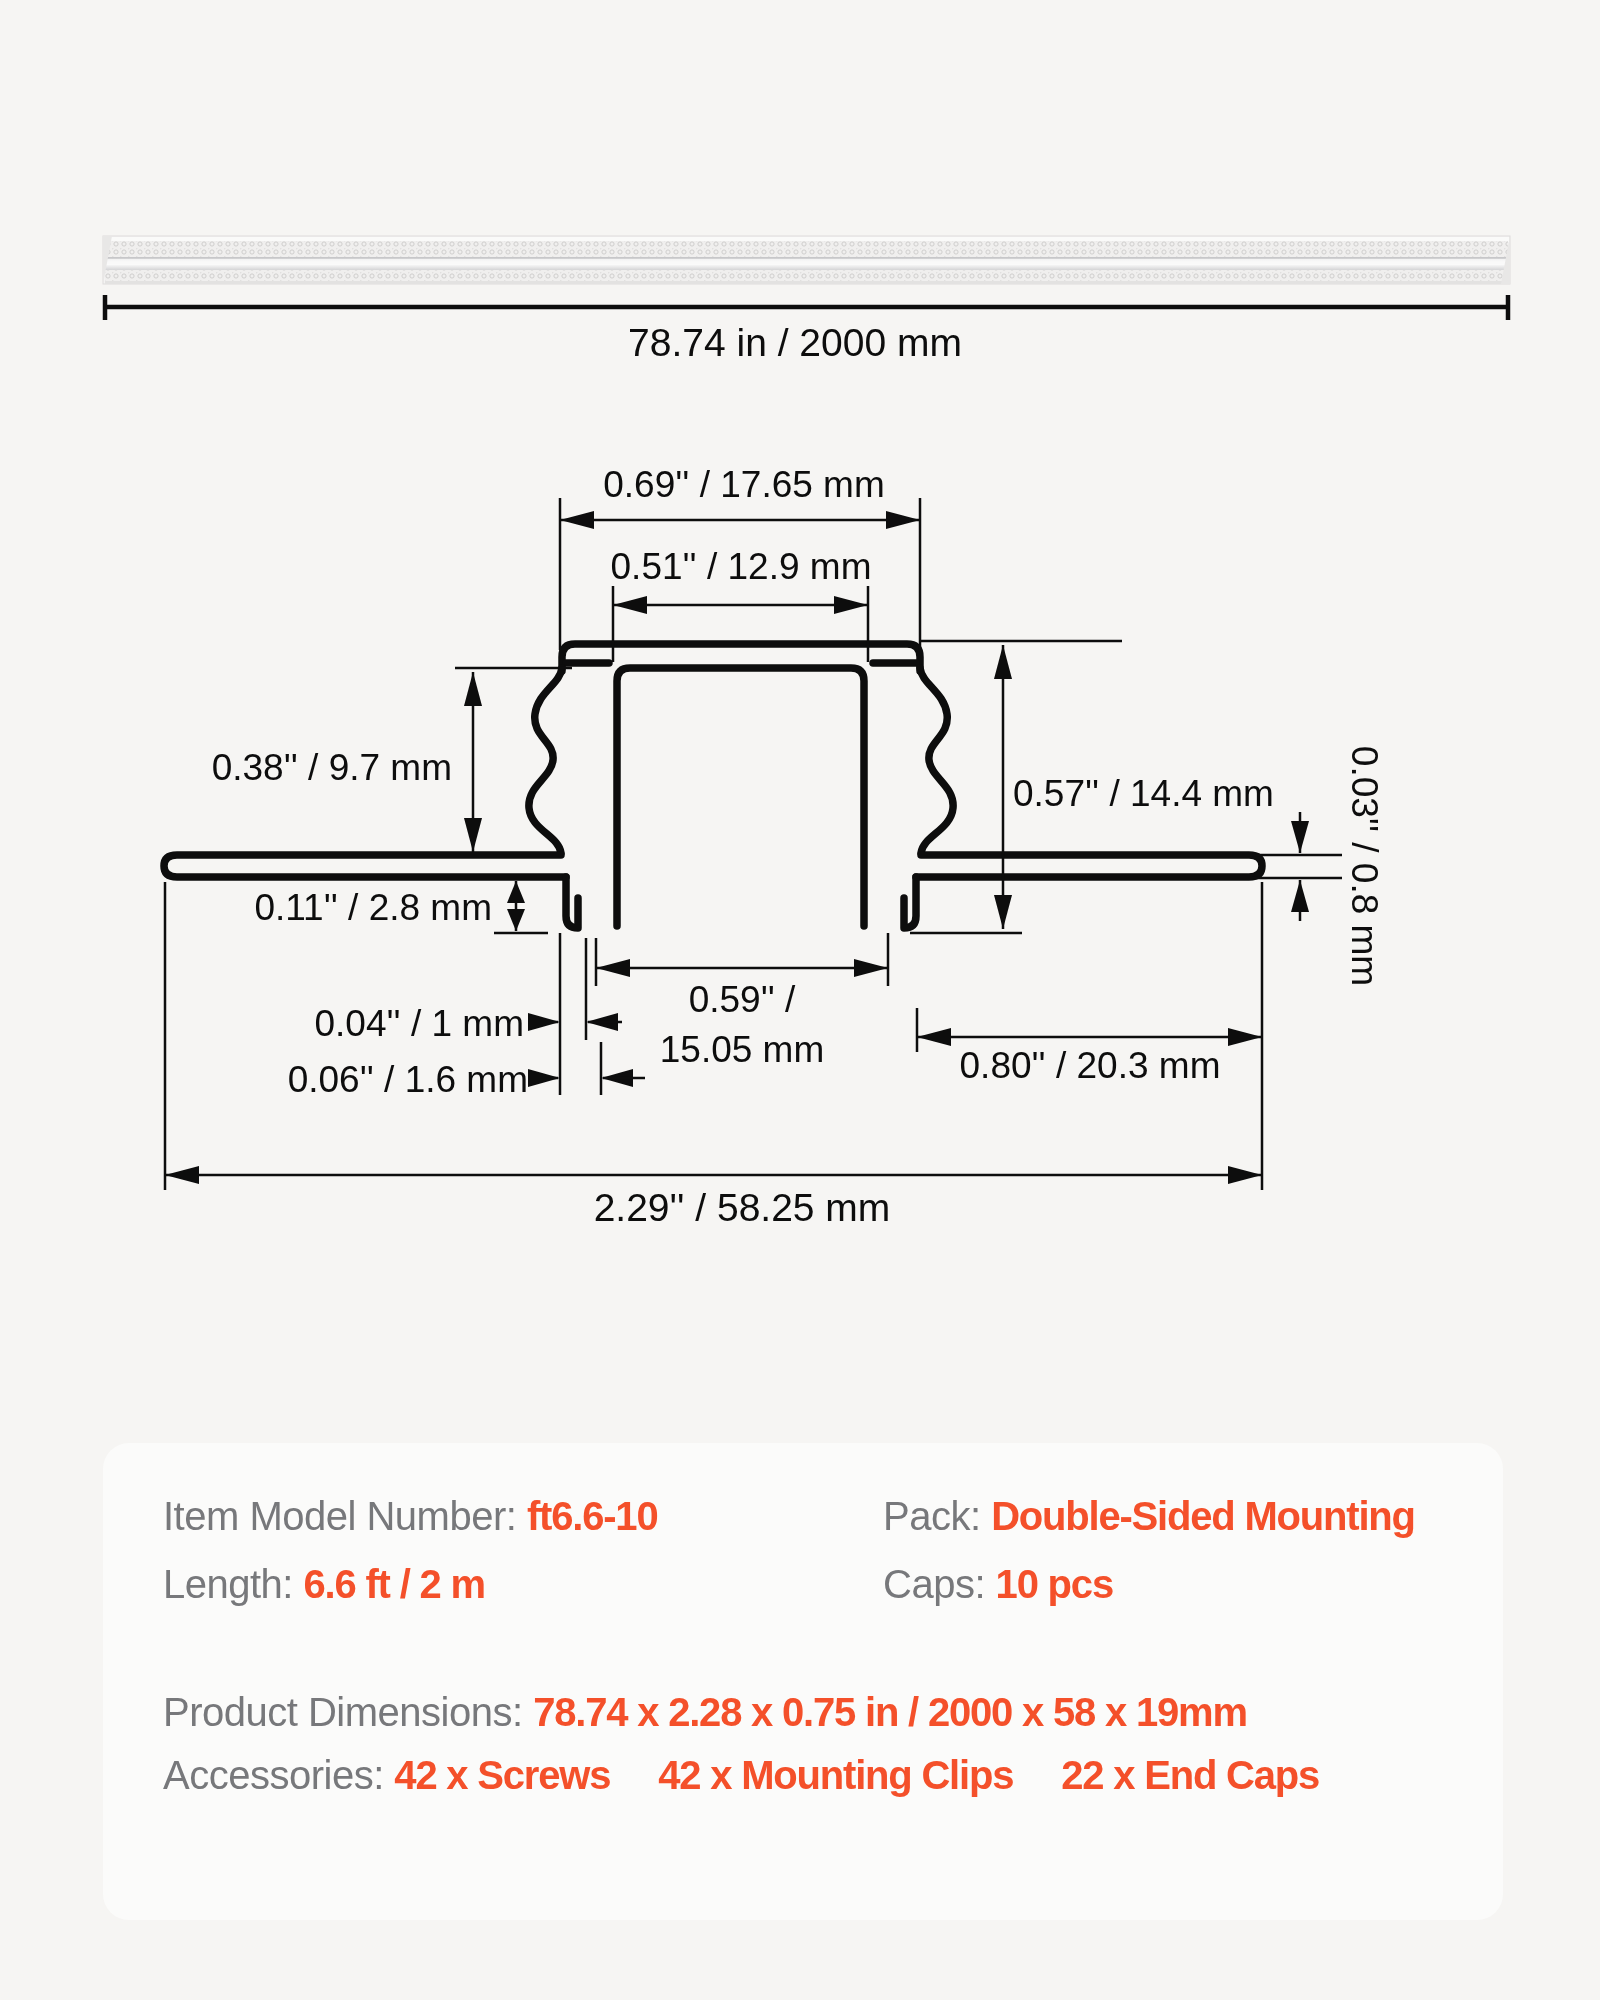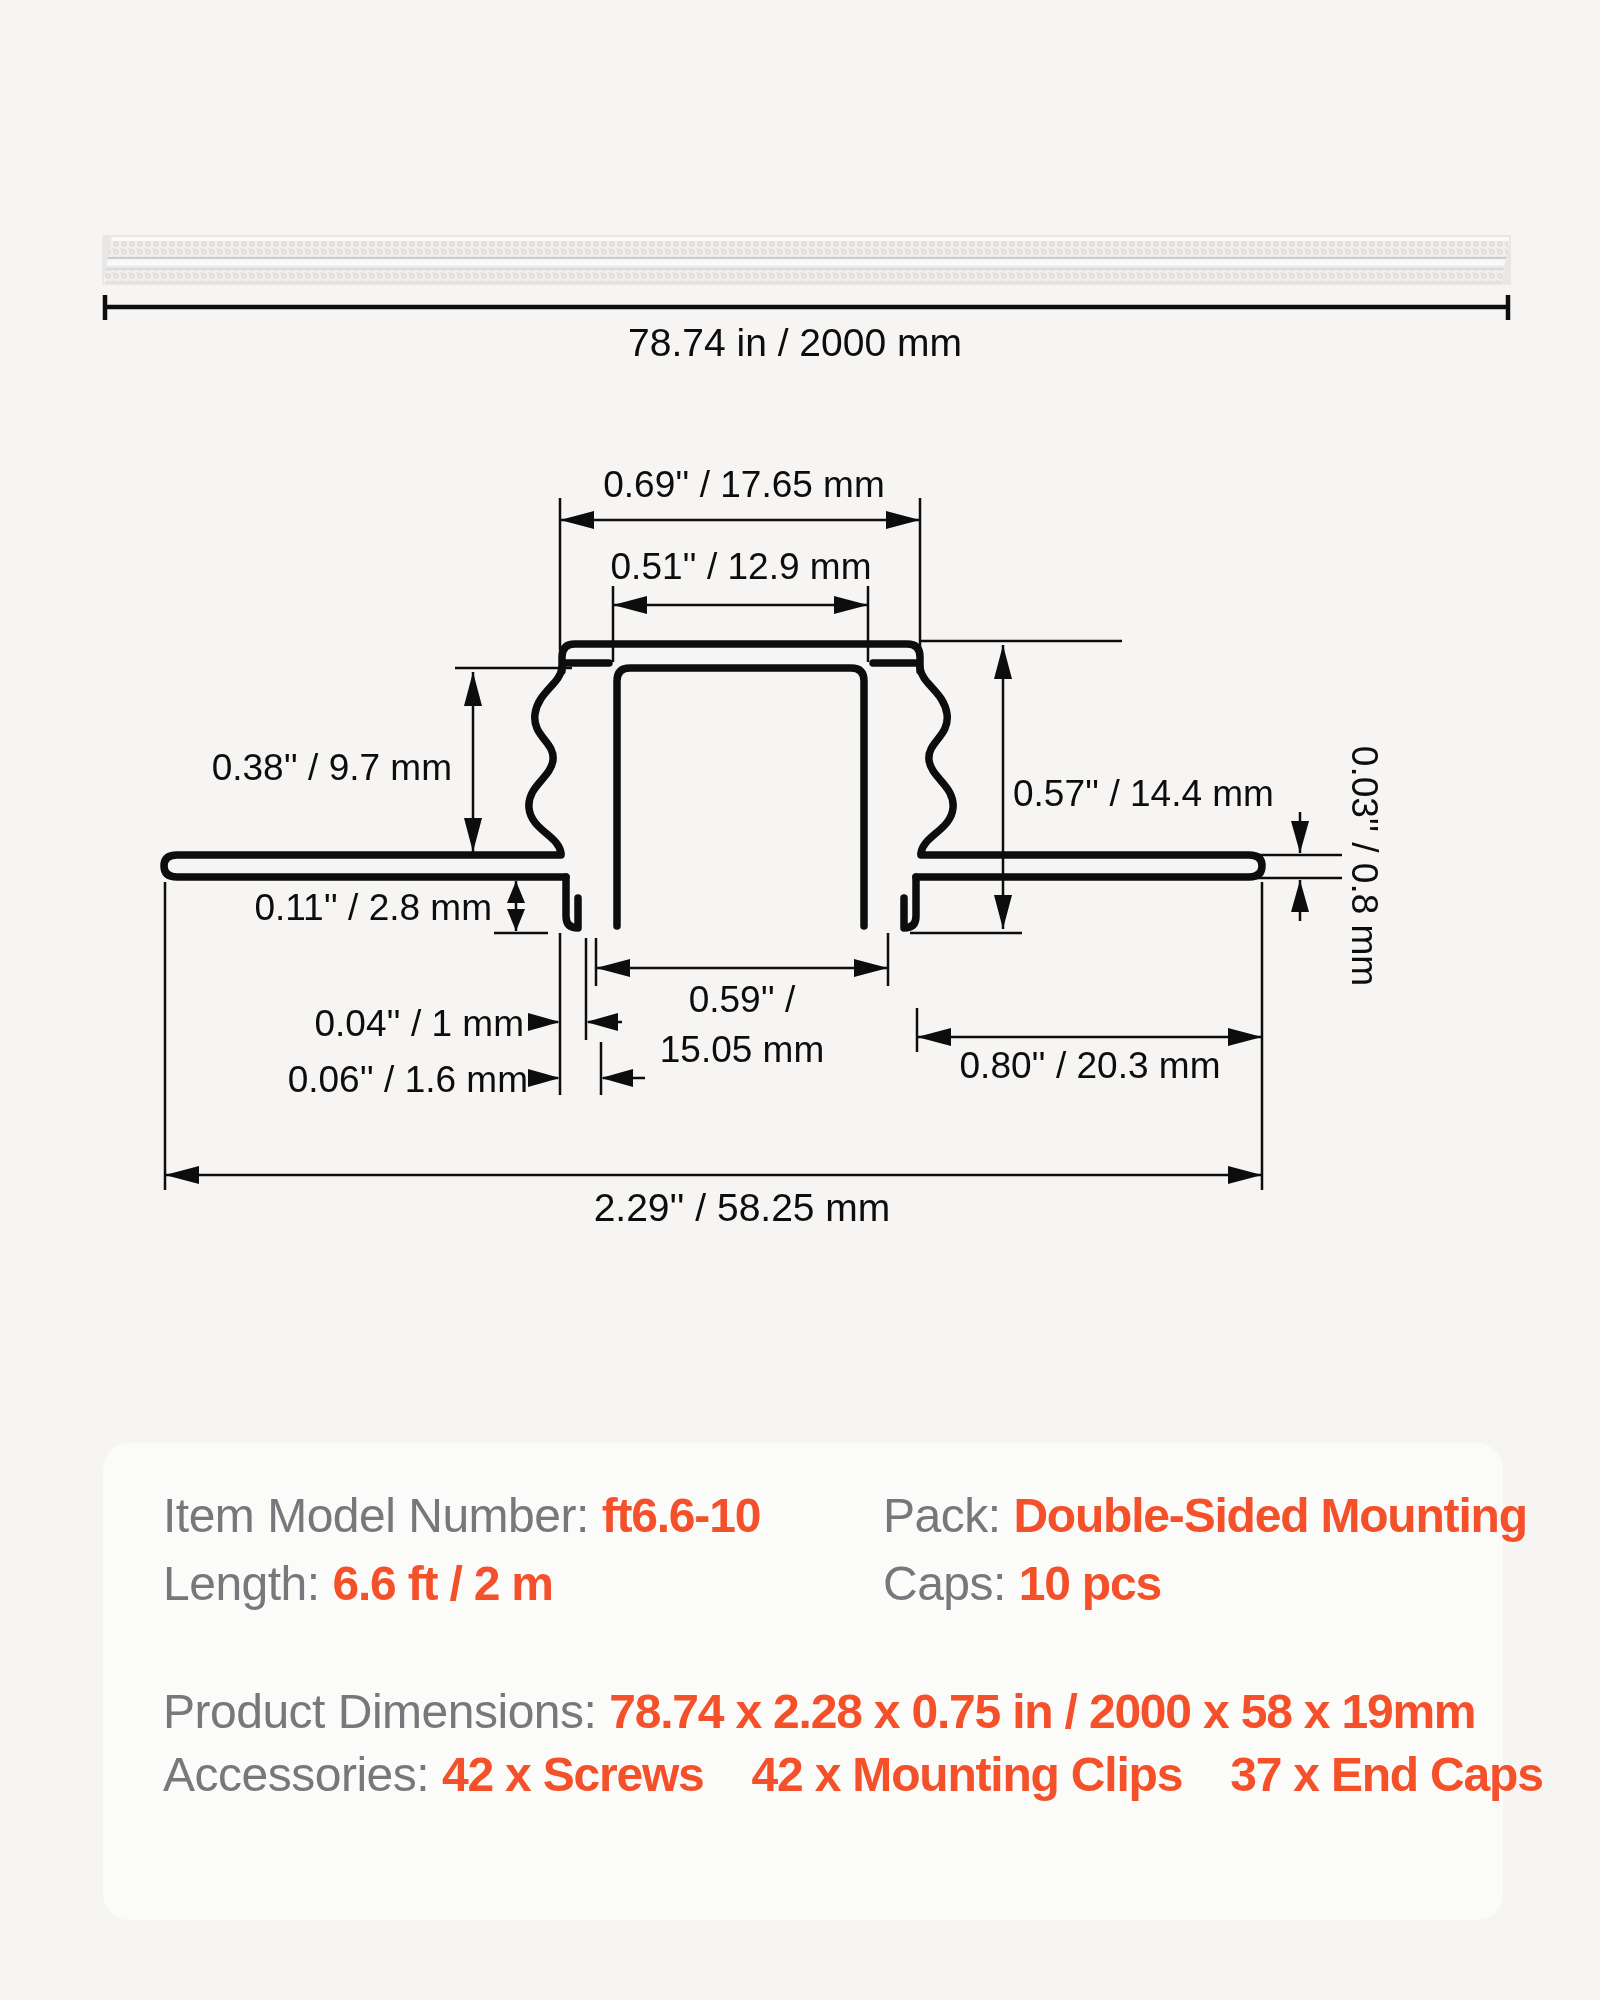--- a/index.html
+++ b/index.html
@@ -25,21 +25,21 @@
   
   .spec-card{
     position:absolute;
     left:103px;top:1443px;
     width:1400px;height:477px;
     background:#fbfbfa;
     border-radius:26px;
   }
   .spec-row{
     position:absolute;
-    font-size:48px;
+    font-size:40px;
     line-height:48px;
     white-space:nowrap;
   }
   .spec-label{
     color:var(--label-gray);
     letter-spacing:-0.5px;
   }
   .spec-value{
     color:var(--accent);
     font-weight:bold;
@@ -198,15 +198,15 @@
   <div class="spec-row col-right r1">
     <span class="spec-label">Pack: </span><span class="spec-value">Double-Sided Mounting</span>
   </div>
   <div class="spec-row col-right r2">
     <span class="spec-label">Caps: </span><span class="spec-value">10 pcs</span>
   </div>
   <div class="spec-row col-left r4">
     <span class="spec-label">Product Dimensions: </span><span class="spec-value">78.74 x 2.28 x 0.75 in / 2000 x 58 x 19mm</span>
   </div>
   <div class="spec-row col-left r5">
-    <span class="spec-label">Accessories: </span><span class="spec-value acc-item">42 x Screws</span><span class="spec-value acc-item">42 x Mounting Clips</span><span class="spec-value acc-item">37 x End Caps</span>
+    <span class="spec-label">Accessories: </span><span class="spec-value acc-item">42 x Screws</span><span class="spec-value acc-item">42 x Mounting Clips</span><span class="spec-value acc-item">22 x End Caps</span>
   </div>
 </div>
 
 </body></html>

